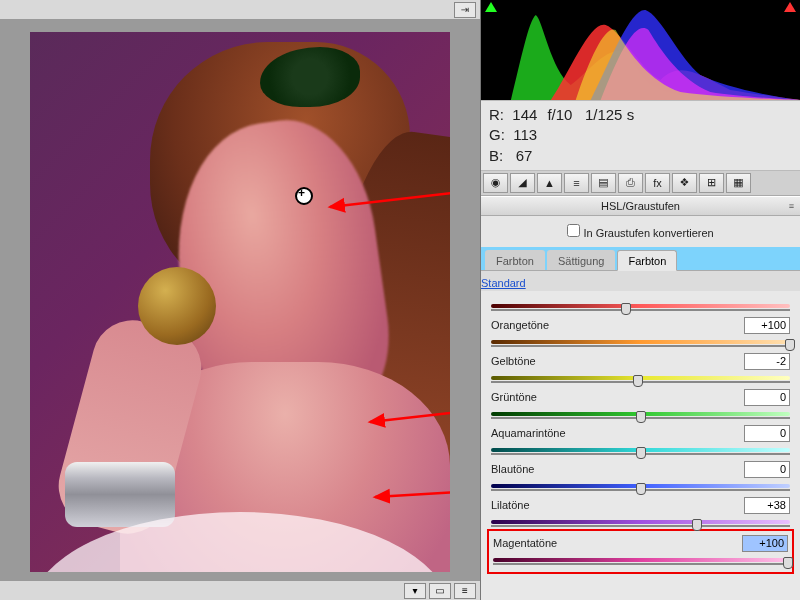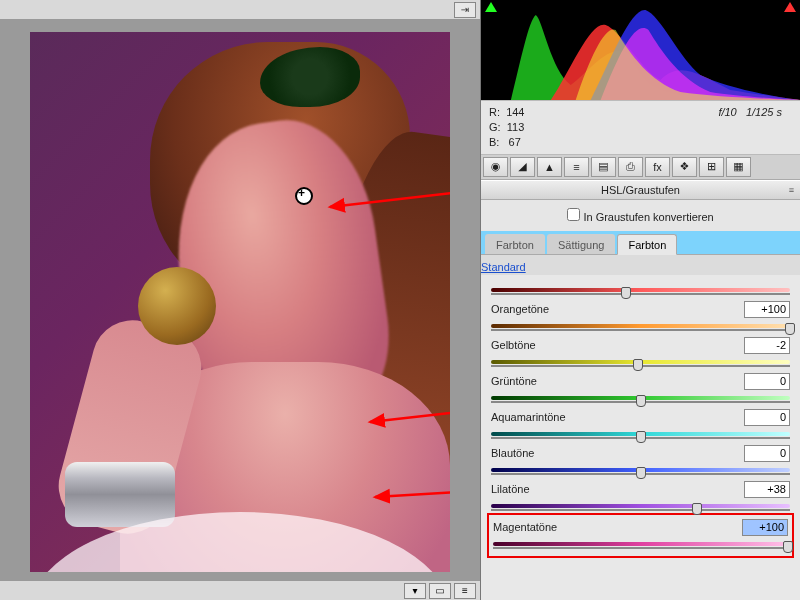--- a/index.html
+++ b/index.html
@@ -24,23 +24,23 @@
   .zoom-cursor::after { content:"+"; position:absolute; left:3px; top:-1px; font-size:12px; font-weight:bold; color:#000; }
   .preview-bottom { height: 20px; background: #d9d9d9; border-top: 1px solid #999; display:flex; justify-content:flex-end; padding:0 4px; align-items:center; }
   .preview-bottom .iconbtn { width:22px; height:16px; border:1px solid #888; background:#e8e8e8; margin-left:3px; font-size:10px; display:flex;align-items:center;justify-content:center; cursor:pointer;}
 
   .side-pane { width: 320px; background: #dcdcdc; border-left: 1px solid #777; display:flex; flex-direction:column; font-size:11px; color:#222; overflow:hidden;}
   .histo-box { height: 100px; background:#000; position:relative; margin:0; }
   .histo-box .tri { position:absolute; top:2px; width:0;height:0;border-left:6px solid transparent;border-right:6px solid transparent;}
   .histo-box .tri.left { left:4px; border-bottom:10px solid #2f2;}
   .histo-box .tri.right { right:4px; border-bottom:10px solid #f33;}
   .histo-box svg { position:absolute; left:0; bottom:0; width:100%; height:100%;}
-  .info-row { display:flex; background:#e6e6e6; border-top:1px solid #bbb; border-bottom:1px solid #bbb; padding:4px 8px; font-size:11px; }
+  .info-row { display:flex; background:#e6e6e6; border-top:1px solid #bbb; border-bottom:1px solid #bbb; padding:4px 8px; font-size:15px; }
   .info-col { flex:0 0 auto; padding:0 10px 0 0; line-height:1.35; }
-  .info-col.right { flex:1; text-align:right;font-style:italic; }
+  .info-col.right { flex:1; text-align:left; }
   .toolstrip { display:flex; background:#d0d0d0; border-bottom:1px solid #aaa; padding:2px; gap:2px; }
   .toolstrip .tbtn { width:25px; height:20px; border:1px solid #999; background:linear-gradient(#f4f4f4,#d8d8d8); display:flex;align-items:center;justify-content:center; font-size:11px; cursor:pointer;}
   .panel-header { background:linear-gradient(#eee,#d4d4d4); border-top:1px solid #fff; border-bottom:1px solid #aaa; padding:3px 6px; text-align:center; font-size:11px; position:relative;}
   .panel-header .menu { position:absolute; right:6px; top:4px; font-size:9px; color:#555; cursor:pointer;}
   .grayscale-row { padding:8px; text-align:center; background:#e6e6e6; }
   .grayscale-row label { font-size:11px; }
   .tabs { display:flex; background:#7dd3fc; border-bottom:1px solid #aaa; padding:0 4px;}
   .tab { padding:4px 10px 3px; font-size:11px; color:#555; border:1px solid transparent; border-bottom:none; cursor:pointer; background:#cfcfcf; margin-right:2px; margin-top:3px; border-radius:3px 3px 0 0;}
   .tab.active { background:#e8e8e8; border-color:#aaa; border-bottom:1px solid #e8e8e8; margin-bottom:-1px; color:#000;}
   .standard-link { padding:6px 0 2px; }

